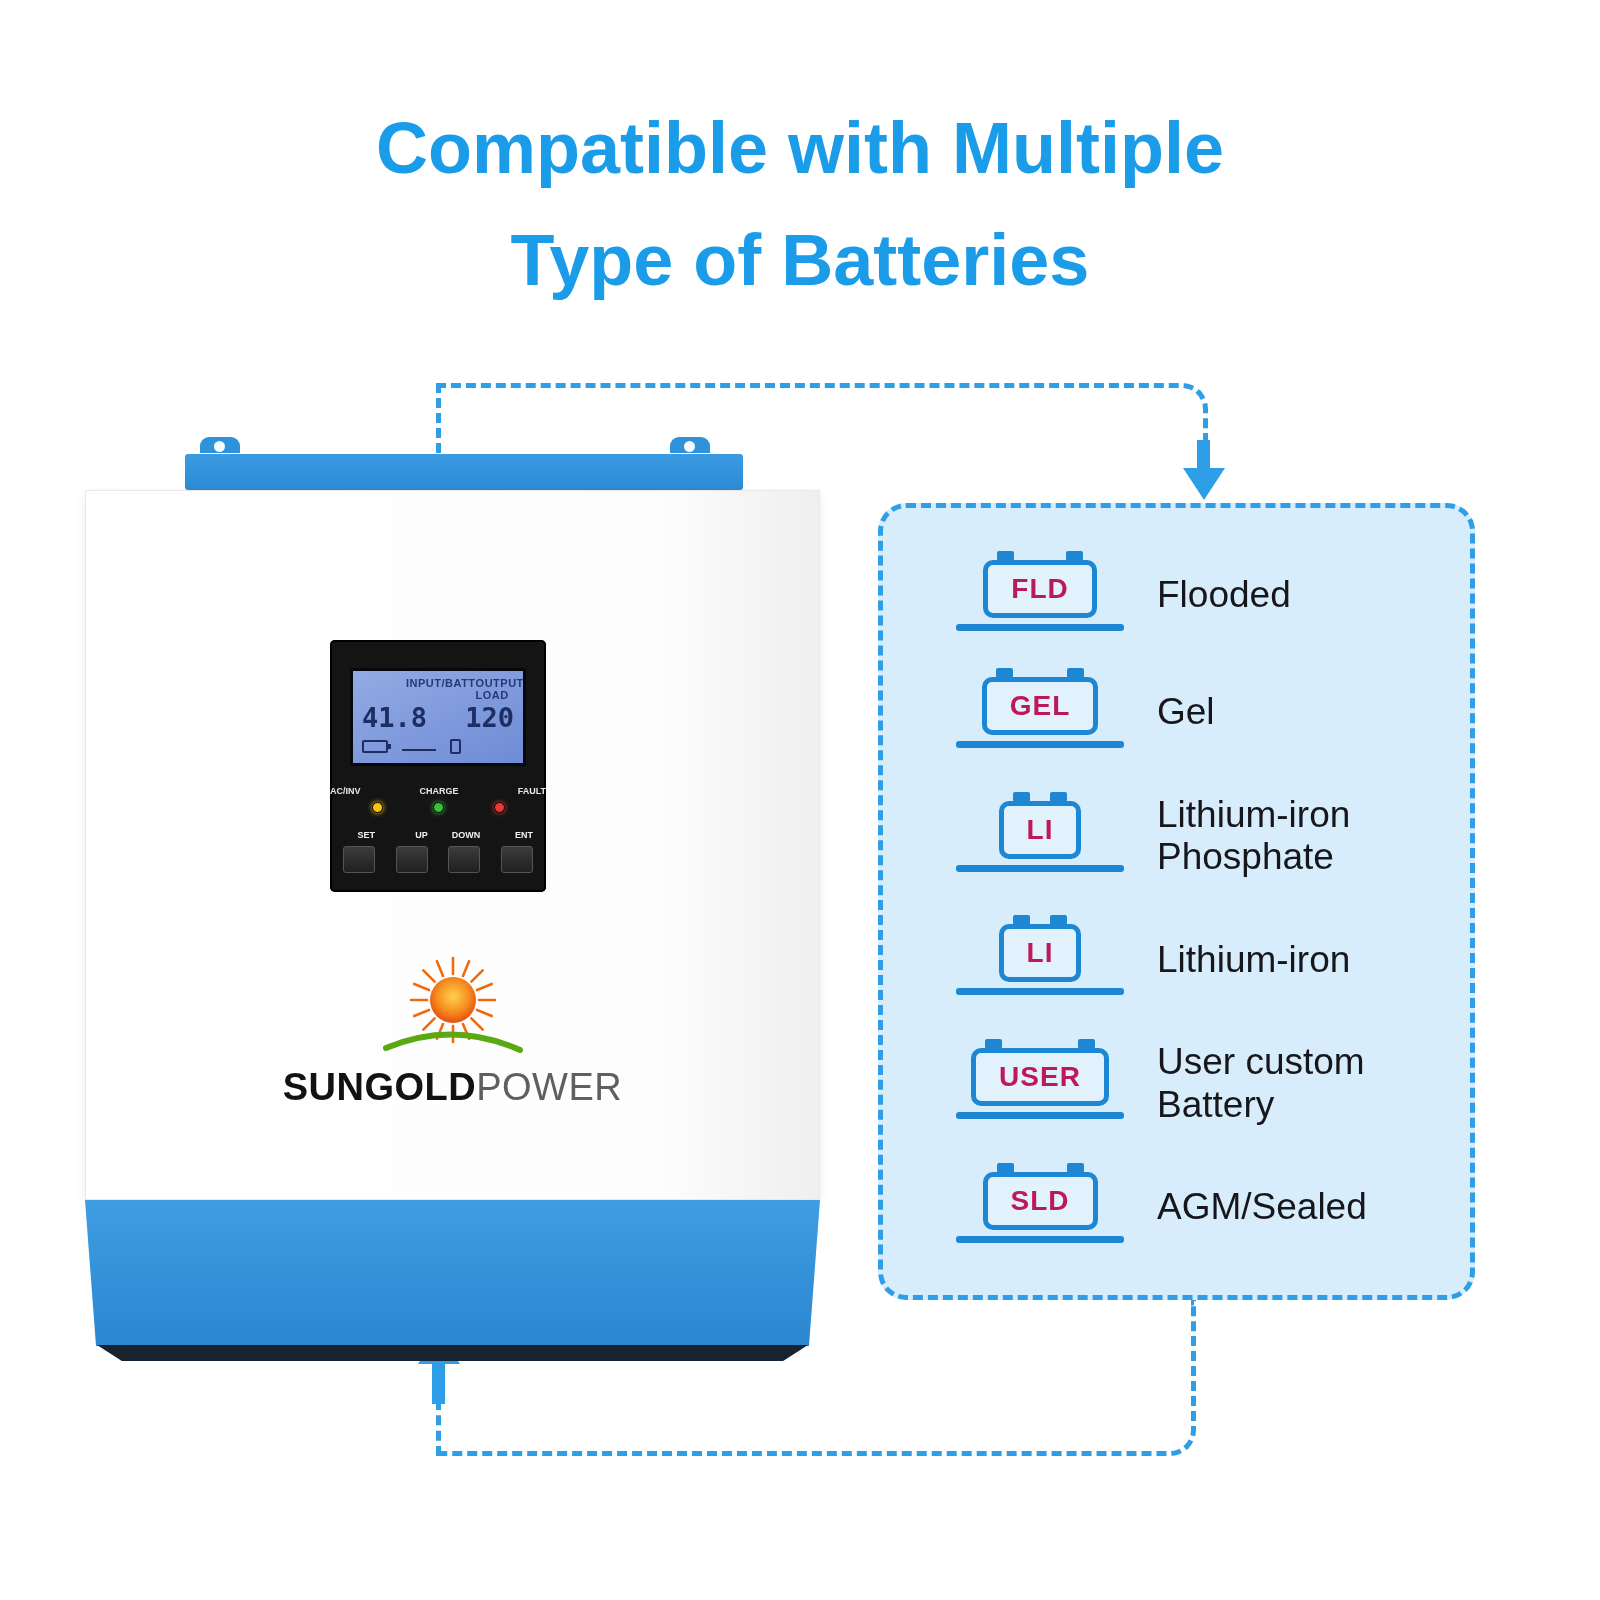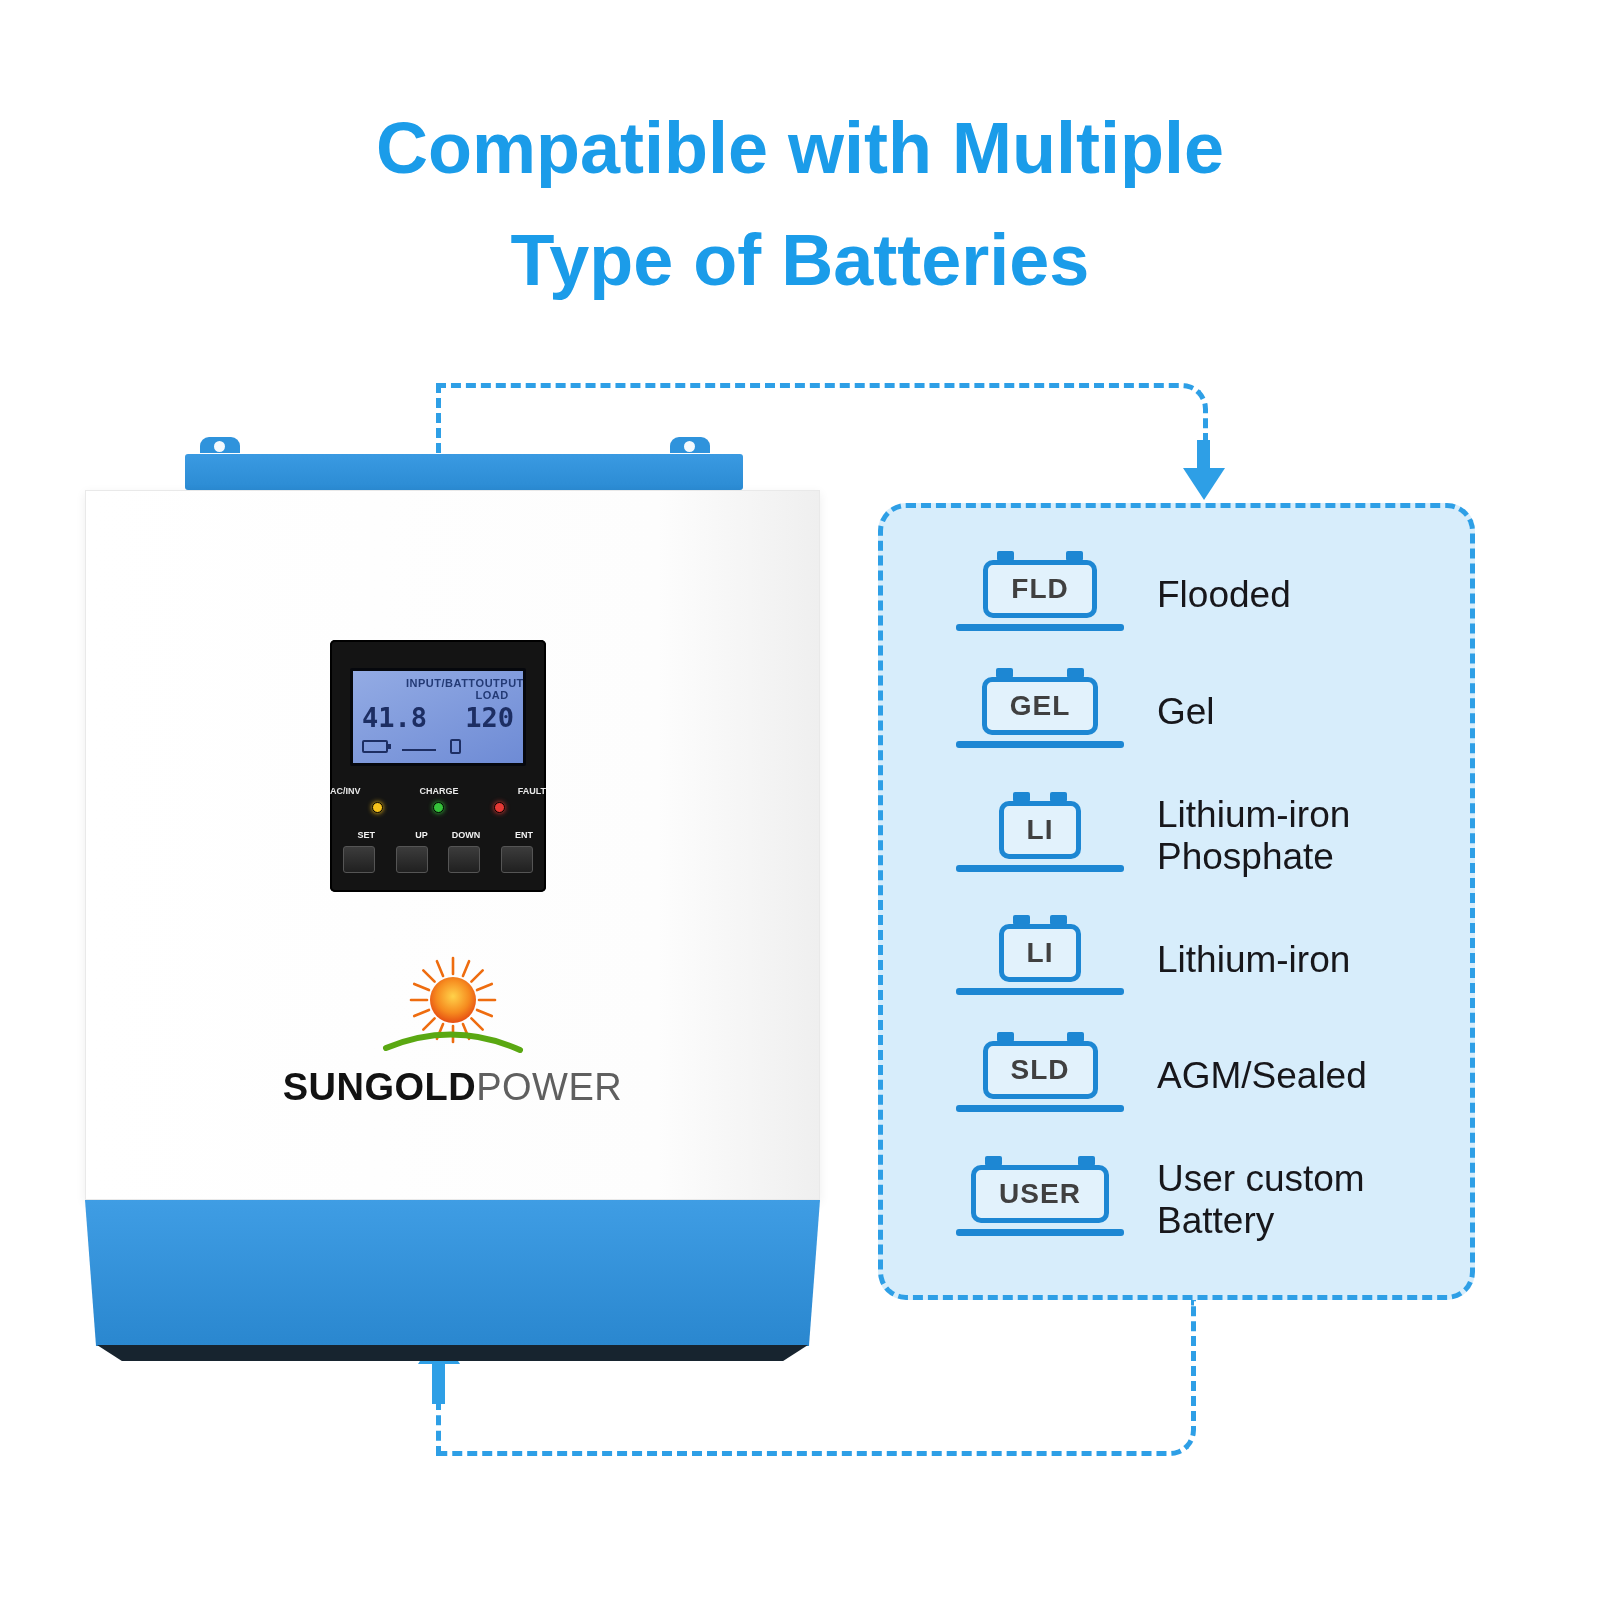--- a/index.html
+++ b/index.html
@@ -87,21 +87,21 @@
   .brand .b2 { font-weight:400; color:#5f5f5f; }
 
   
   .bpanel { position:absolute; left:878px; top:503px; width:597px; height:797px;
             background:#d7edfb; border:5px dashed #2e9fe6; border-radius:28px;
             display:flex; flex-direction:column; justify-content:space-between;
             padding:52px 30px 52px 82px; }
   .bat-row { display:flex; align-items:center; }
   .bat-wrap { width:150px; display:flex; flex-direction:column; align-items:center; flex:0 0 auto; }
   .bat { position:relative; min-width:64px; padding:8px 23px; border:5px solid #1d87d3;
-         border-radius:10px; background:rgba(255,255,255,0.28); color:#404040;
+         border-radius:10px; background:rgba(255,255,255,0.28); color:#be185d;
          font-weight:bold; font-size:28px; letter-spacing:1px; text-align:center; }
   .bat::before, .bat::after { content:""; position:absolute; top:-14px; width:17px;
          height:10px; background:#1d87d3; border-radius:2px; }
   .bat::before { left:9px; } .bat::after { right:9px; }
   .bat-base { height:7px; width:calc(100% + 18px); margin-top:6px; background:#1d87d3; border-radius:3px; }
   .bat-label { margin-left:42px; font-size:37px; color:#17171b; white-space:pre-line; line-height:1.15; }
 </style>
 </head>
 <body>
 
@@ -240,29 +240,29 @@
     <div class="bat-row">
       <div class="bat-wrap">
         <div class="bat">LI</div>
         <div class="bat-base"></div>
       </div>
       <div class="bat-label">Lithium-iron</div>
     </div>
 
     <div class="bat-row">
       <div class="bat-wrap">
-        <div class="bat">SLD</div>
-        <div class="bat-base"></div>
-      </div>
-      <div class="bat-label">AGM/Sealed</div>
-    </div>
-
-    <div class="bat-row">
-      <div class="bat-wrap">
         <div class="bat">USER</div>
         <div class="bat-base"></div>
       </div>
       <div class="bat-label">User custom
 Battery</div>
     </div>
 
+    <div class="bat-row">
+      <div class="bat-wrap">
+        <div class="bat">SLD</div>
+        <div class="bat-base"></div>
+      </div>
+      <div class="bat-label">AGM/Sealed</div>
+    </div>
+
   </div>
 </div>
 
 </body></html>

